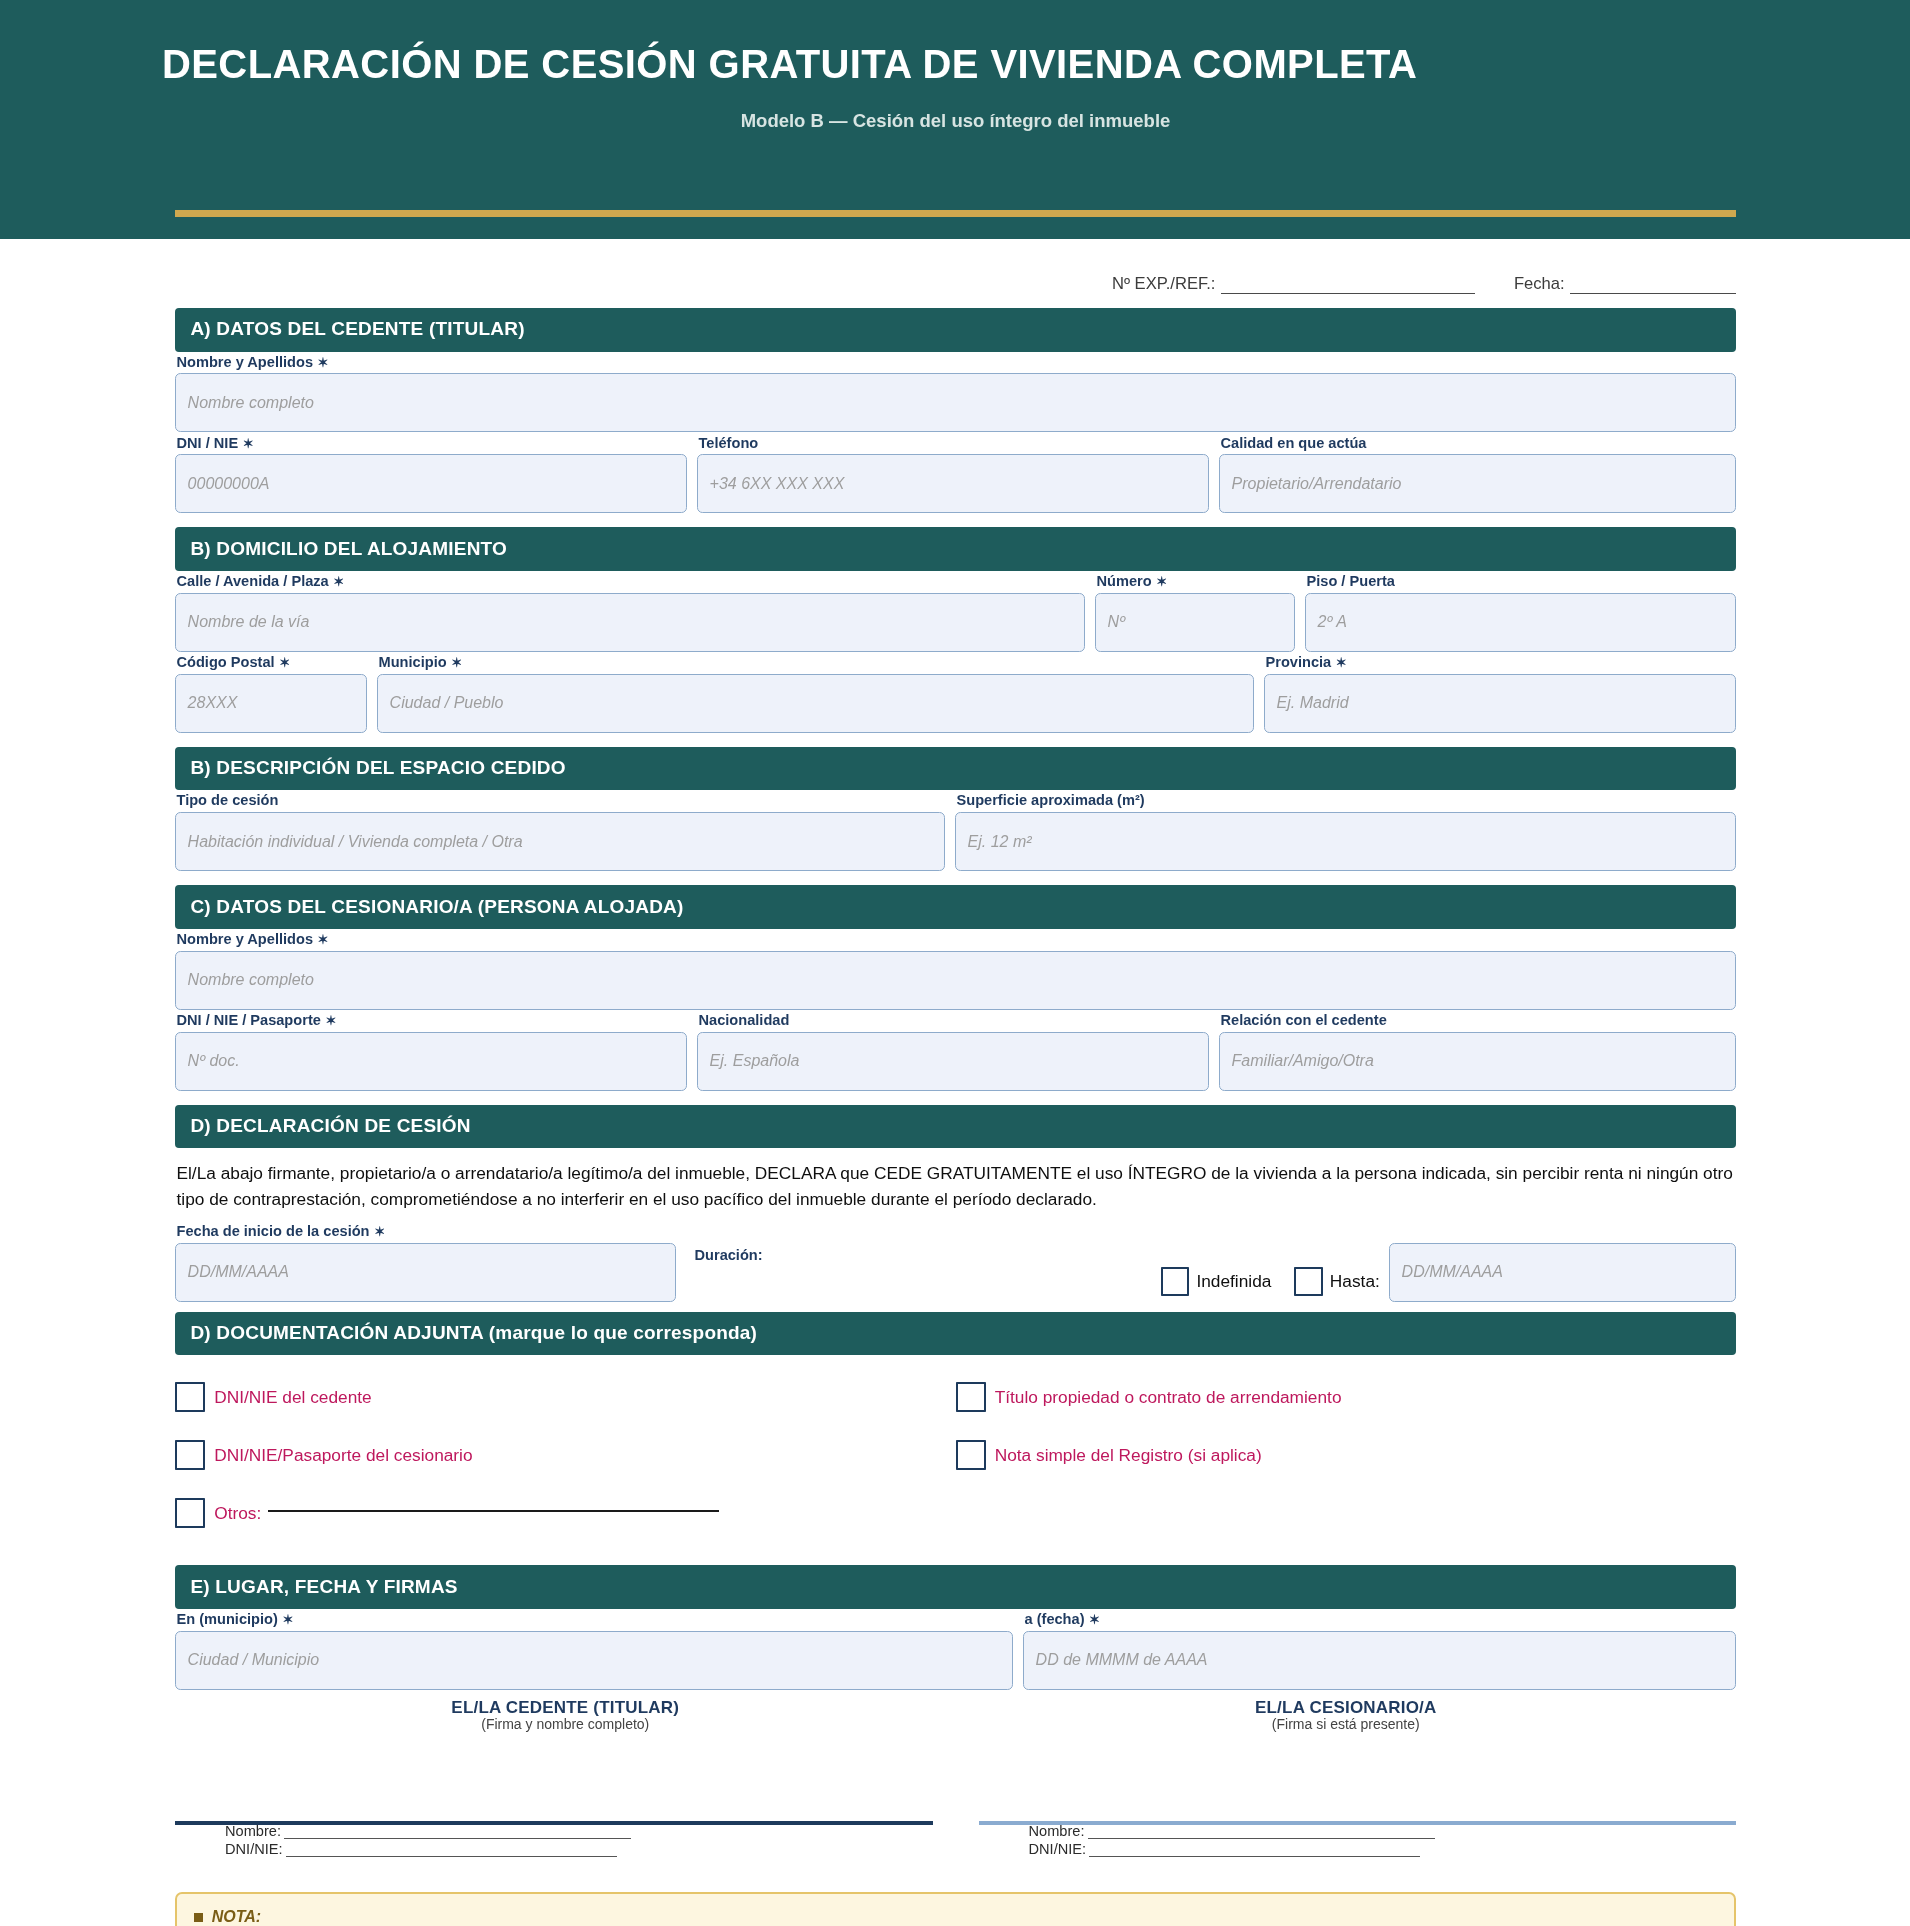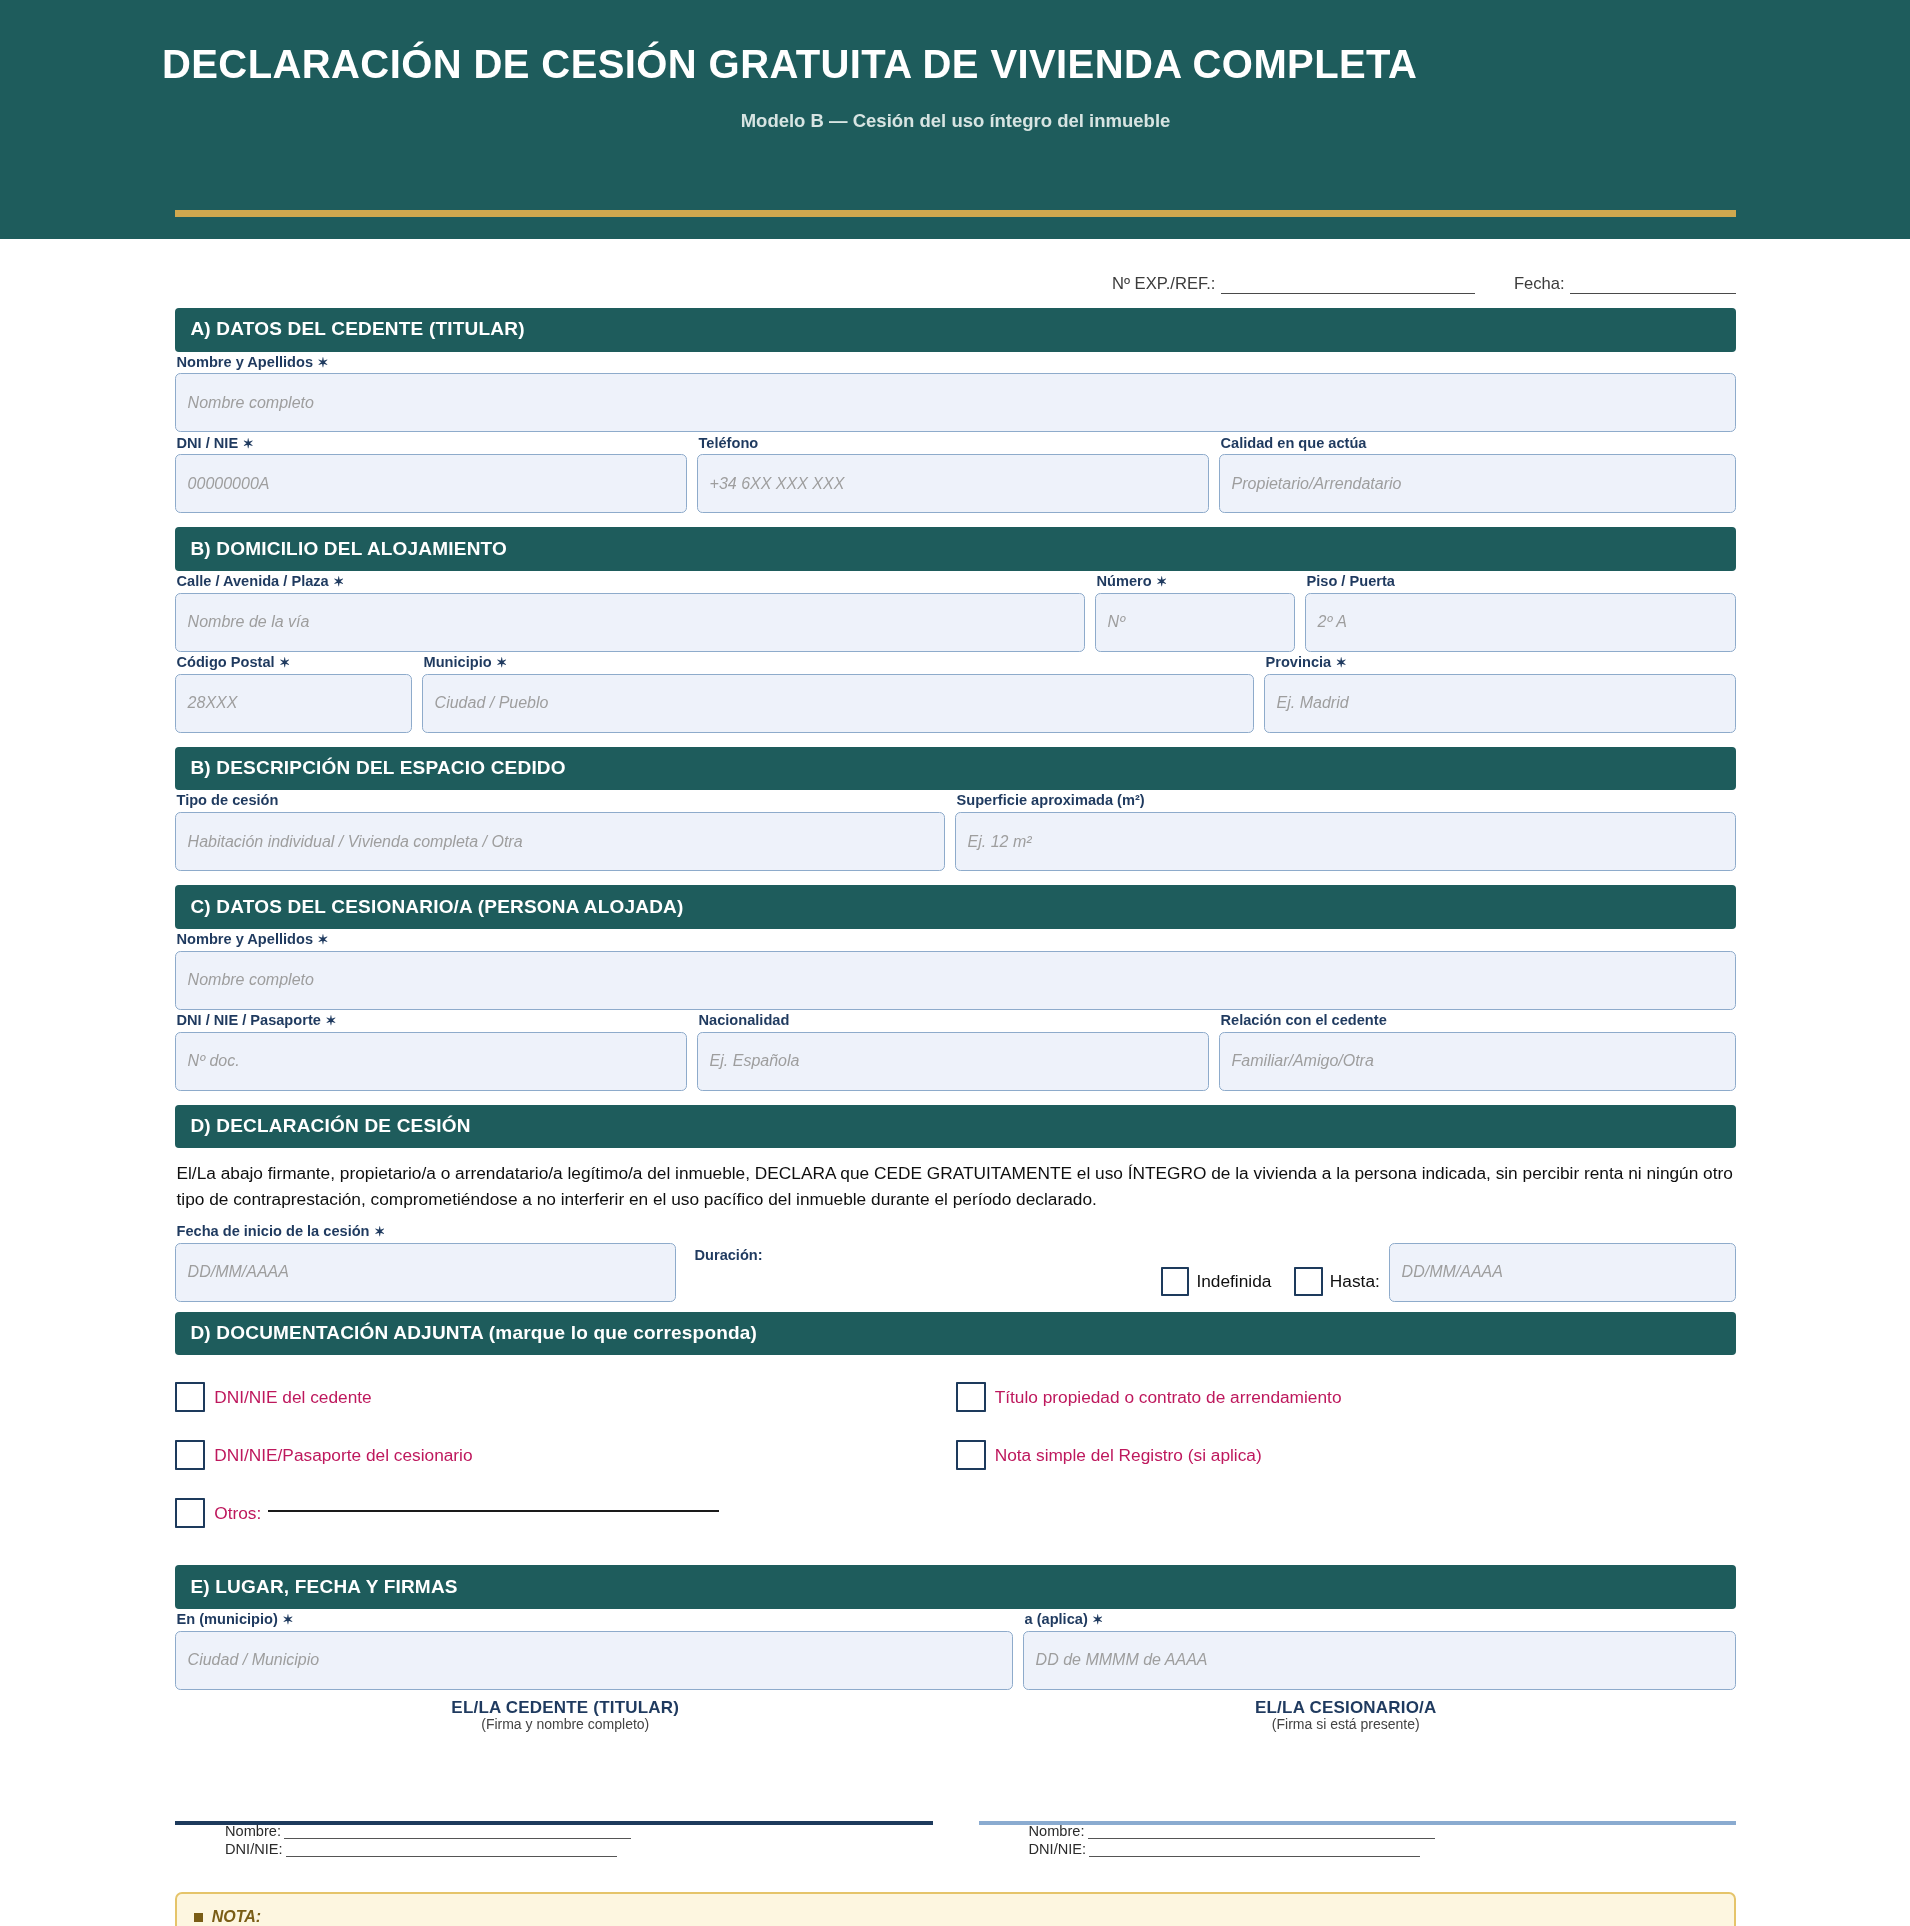--- a/index.html
+++ b/index.html
@@ -362,21 +362,21 @@
       </div>
       <div class="fcol" style="width:431px">
         <div class="flabel">Piso / Puerta</div>
         <div class="finput">
           <span class="ph">2º A</span>
         </div>
       </div>
     </div>
 
     <div class="frow">
-      <div class="fcol" style="width:237px">
+      <div class="fcol" style="width:192px">
         <div class="flabel">
           <span>Código Postal</span><span class="req">✶</span>
         </div>
         <div class="finput">
           <span class="ph">28XXX</span>
         </div>
       </div>
       <div class="fcol" style="flex:1 1 auto">
         <div class="flabel">
           <span>Municipio</span><span class="req">✶</span>
@@ -512,21 +512,21 @@
       <div class="fcol" style="width:838px">
         <div class="flabel">
           <span>En (municipio)</span><span class="req">✶</span>
         </div>
         <div class="finput">
           <span class="ph">Ciudad / Municipio</span>
         </div>
       </div>
       <div class="fcol" style="flex:1 1 auto">
         <div class="flabel">
-          <span>a (aplica)</span><span class="req">✶</span>
+          <span>a (fecha)</span><span class="req">✶</span>
         </div>
         <div class="finput">
           <span class="ph">DD de MMMM de AAAA</span>
         </div>
       </div>
     </div>
 
     <div class="sign-heads">
       <div class="sign-head">
         <div class="sh-title">EL/LA CEDENTE (TITULAR)</div>

